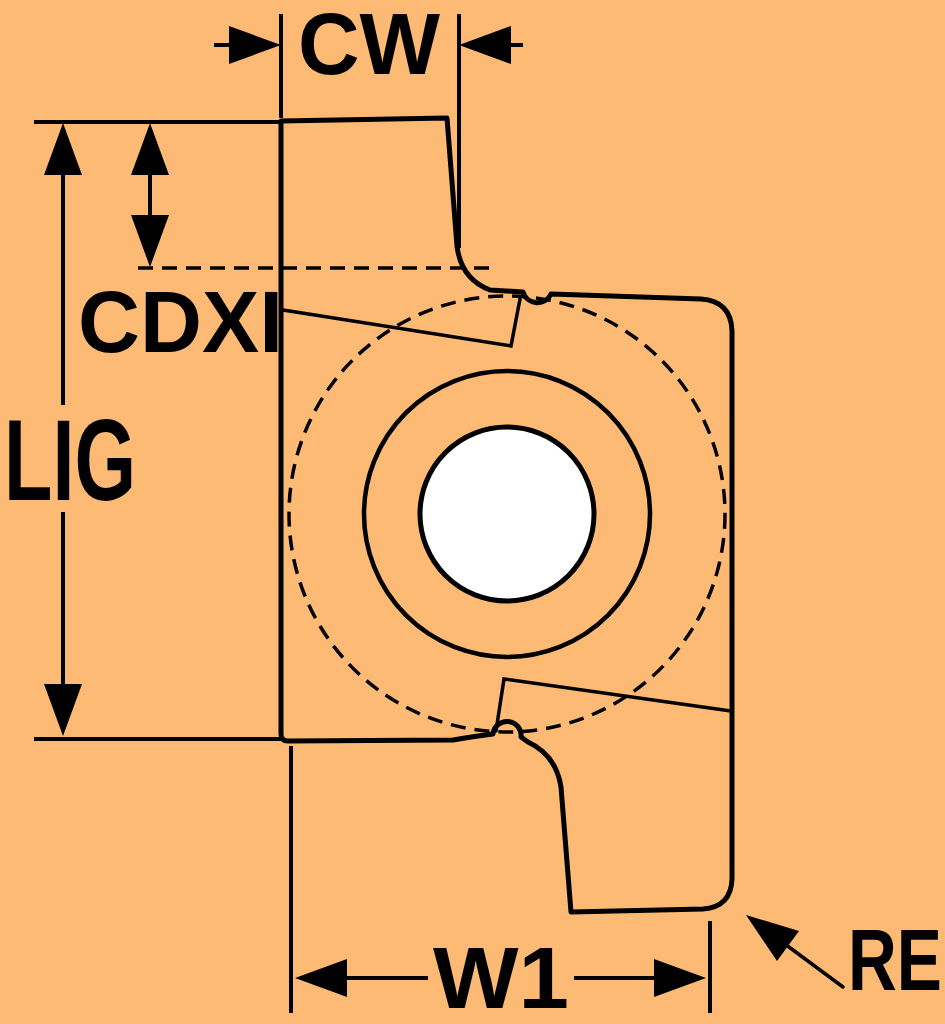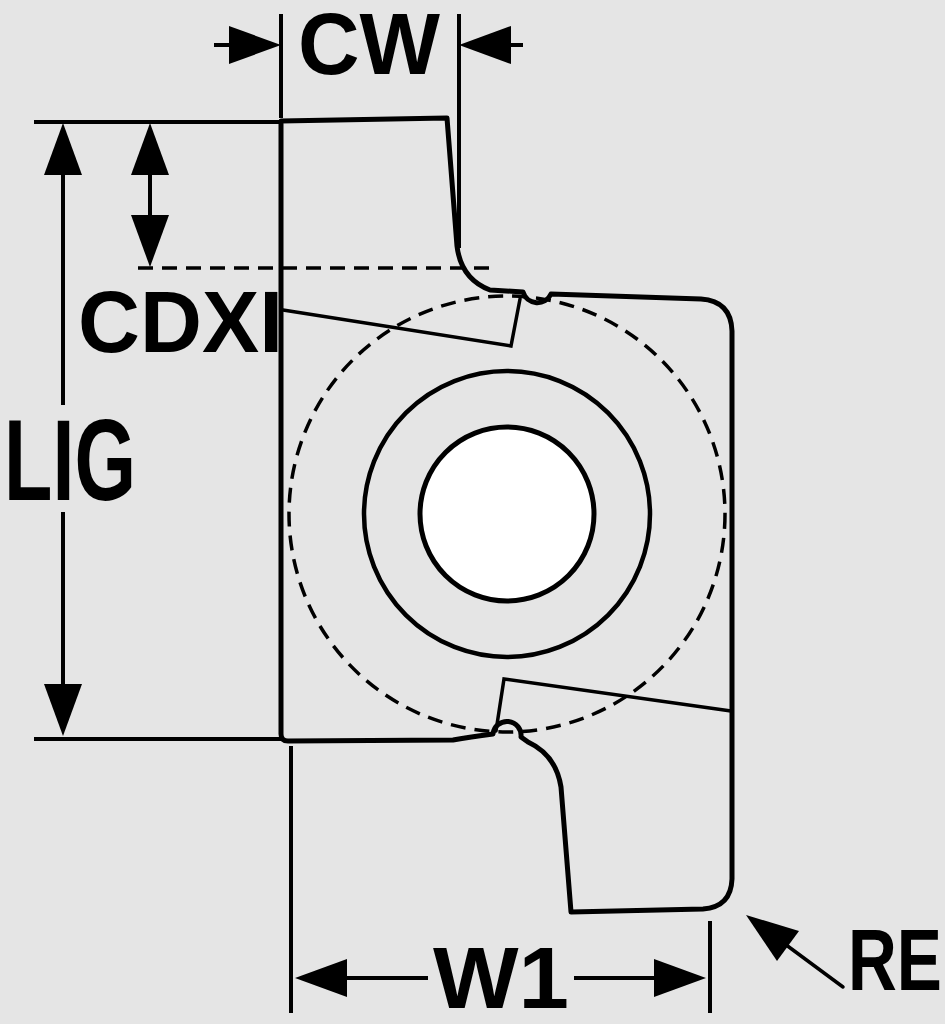--- a/index.html
+++ b/index.html
@@ -1,16 +1,16 @@
 <!DOCTYPE html>
 <html><head>
 <meta charset="utf-8">
 <style>
   html,body{margin:0;padding:0;background:#ffffff;}
-  .canvas{position:relative;width:945px;height:1024px;background:#e5e5e5;overflow:hidden;}
+  .canvas{position:relative;width:945px;height:1024px;background:#fdba74;overflow:hidden;}
   svg{display:block;}
   .lbl{
     font-family:"Liberation Sans", sans-serif;
     font-weight:700;
     fill:#000;
   }
   .outline{fill:none;stroke:#000;stroke-width:5;stroke-linejoin:round;stroke-linecap:round;}
   .thin{fill:none;stroke:#000;stroke-width:3.5;stroke-linecap:round;}
   .dim{fill:none;stroke:#000;stroke-width:4;stroke-linecap:butt;}
   .dashed{fill:none;stroke:#000;stroke-width:3.5;stroke-dasharray:15 9;stroke-linecap:butt;}

